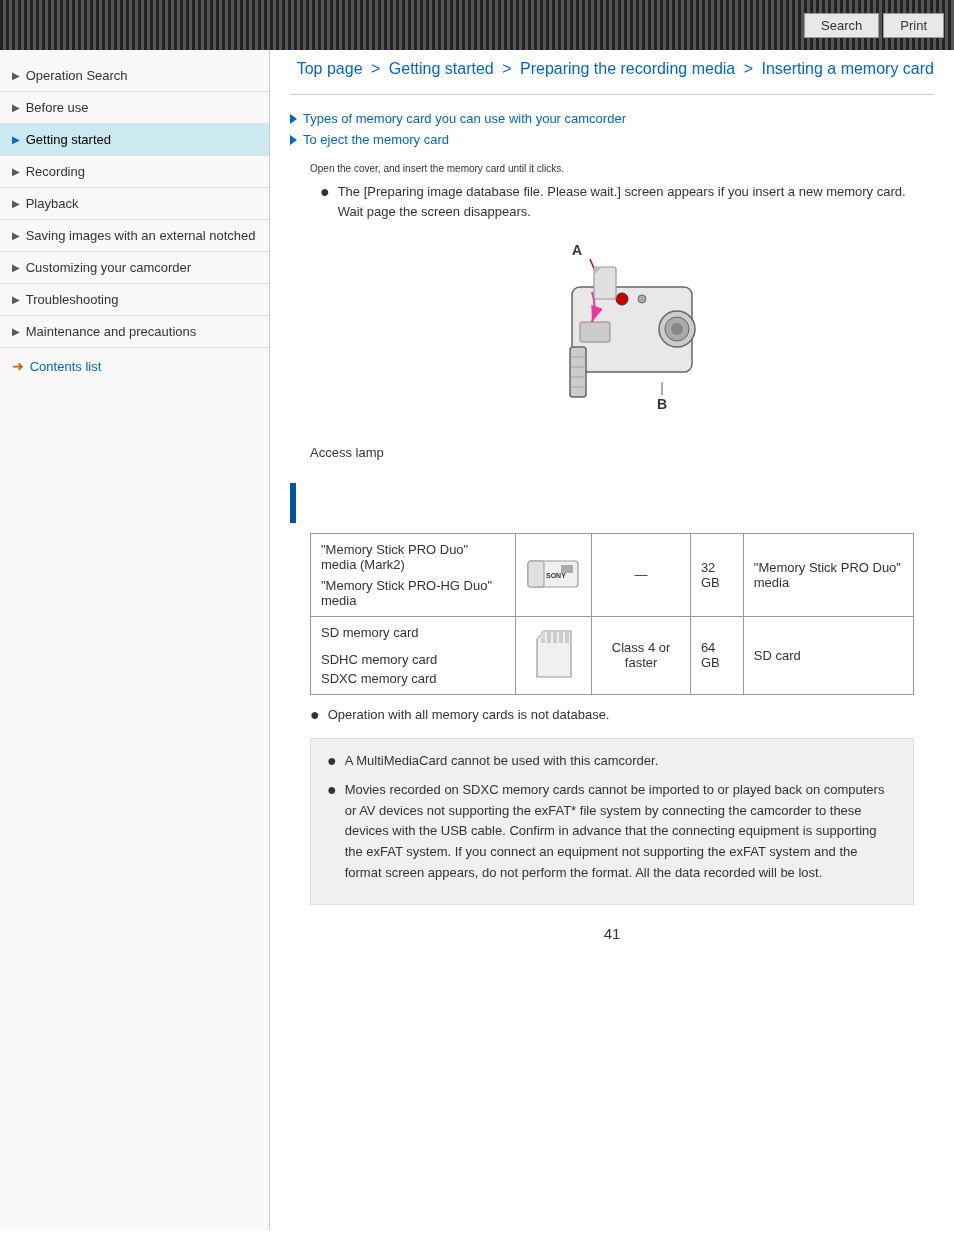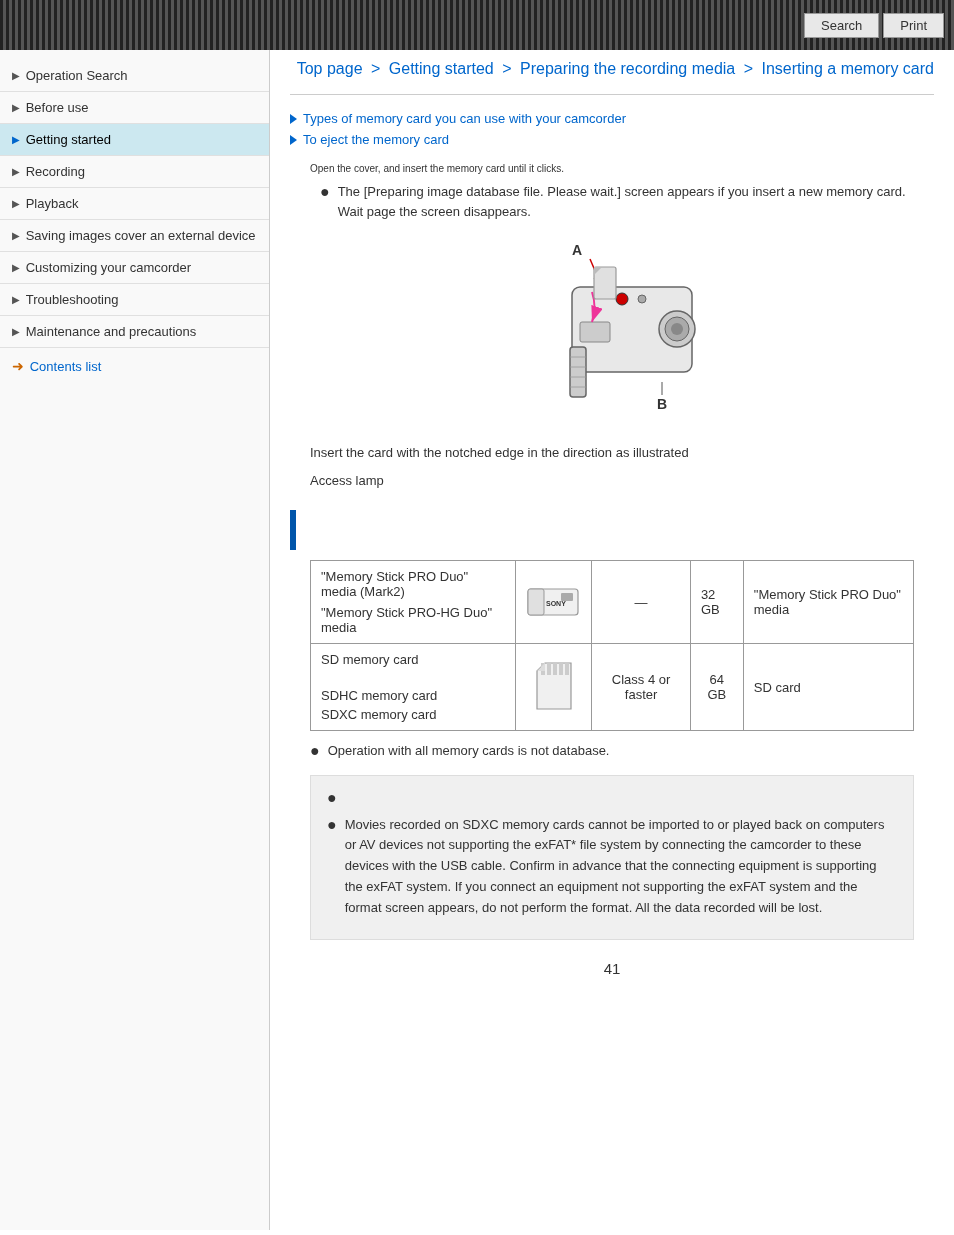--- a/index.html
+++ b/index.html
@@ -249,21 +249,21 @@
     <div class="sidebar-item">
       <span class="sidebar-arrow">▶</span>
       <span>Recording</span>
     </div>
     <div class="sidebar-item">
       <span class="sidebar-arrow">▶</span>
       <span>Playback</span>
     </div>
     <div class="sidebar-item">
       <span class="sidebar-arrow">▶</span>
-      <span>Saving images cover an external device</span>
+      <span>Saving images with an external notched</span>
     </div>
     <div class="sidebar-item">
       <span class="sidebar-arrow">▶</span>
       <span>Customizing your camcorder</span>
     </div>
     <div class="sidebar-item">
       <span class="sidebar-arrow">▶</span>
       <span>Troubleshooting</span>
     </div>
     <div class="sidebar-item">
@@ -347,23 +347,20 @@
               <polygon points="0 0, 8 3, 0 6" fill="#555"></polygon>
             </marker>
             <marker id="pinkarrow" markerWidth="8" markerHeight="6" refX="8" refY="3" orient="auto">
               <polygon points="0 0, 8 3, 0 6" fill="#ee3399"></polygon>
             </marker>
           </defs>
         </svg>
       </div>
     </div>
 
-    <div class="insert-desc">
-      <span>Insert the card with the notched edge in the direction as illustrated</span>
-    </div>
     <div class="insert-desc">
       <span>Access lamp</span>
     </div>
 
     <div class="section-heading-bar">
       <span class="blue-bar"></span>
     </div>
 
     <table class="memory-table">
       <tbody>
@@ -382,52 +379,53 @@
               <rect x="35" y="12" width="12" height="8" rx="1" fill="#aaa"></rect>
             </svg>
           </td>
           <td style="text-align:center;">—</td>
           <td style="">32 GB</td>
           <td>"Memory Stick PRO Duo" media</td>
         </tr>
 
         <tr>
           <td>
-            <div style="margin-bottom:21px;">SD memory card</div>
+            <div style="margin-bottom:12px;">SD memory card</div>
             <div style="margin-bottom:4px;">SDHC memory card</div>
             <div>SDXC memory card</div>
           </td>
           <td class="card-img-cell">
             
             <svg width="42" height="50" viewBox="0 0 42 50">
               <path d="M4,10 L12,2 L38,2 L38,48 L4,48 Z" fill="#f0f0f0" stroke="#999" stroke-width="1.2"></path>
               <rect x="8" y="2" width="4" height="12" fill="#ccc"></rect>
               <rect x="14" y="2" width="4" height="12" fill="#ccc"></rect>
               <rect x="20" y="2" width="4" height="12" fill="#ccc"></rect>
               <rect x="26" y="2" width="4" height="12" fill="#ccc"></rect>
               <rect x="32" y="2" width="4" height="12" fill="#ccc"></rect>
 
               <polygon points="4,10 12,2 12,10" fill="#ddd"></polygon>
             </svg>
           </td>
           <td style="text-align:center;">Class 4 or faster</td>
-          <td style="text-align:center;">64 GB</td>
+          <td style="">64 GB</td>
           <td>SD card</td>
         </tr>
       </tbody>
     </table>
 
     <div class="note-bullet">
       <span class="note-dot">●</span>
       <span>Operation with all memory cards is not database.</span>
     </div>
 
     <div class="gray-box">
       <div class="gb-bullet">
         <span class="gb-dot">●</span>
+        <span>A MultiMediaCard cannot be used with this camcorder.</span>
       </div>
       <div class="gb-bullet">
         <span class="gb-dot">●</span>
         <span>Movies recorded on SDXC memory cards cannot be imported to or played back on computers or AV devices not supporting the exFAT* file system by connecting the camcorder to these devices with the USB cable. Confirm in advance that the connecting equipment is supporting the exFAT system. If you connect an equipment not supporting the exFAT system and the format screen appears, do not perform the format. All the data recorded will be lost.</span>
       </div>
     </div>
 
     <div class="page-num">
       <span>41</span>
     </div>

